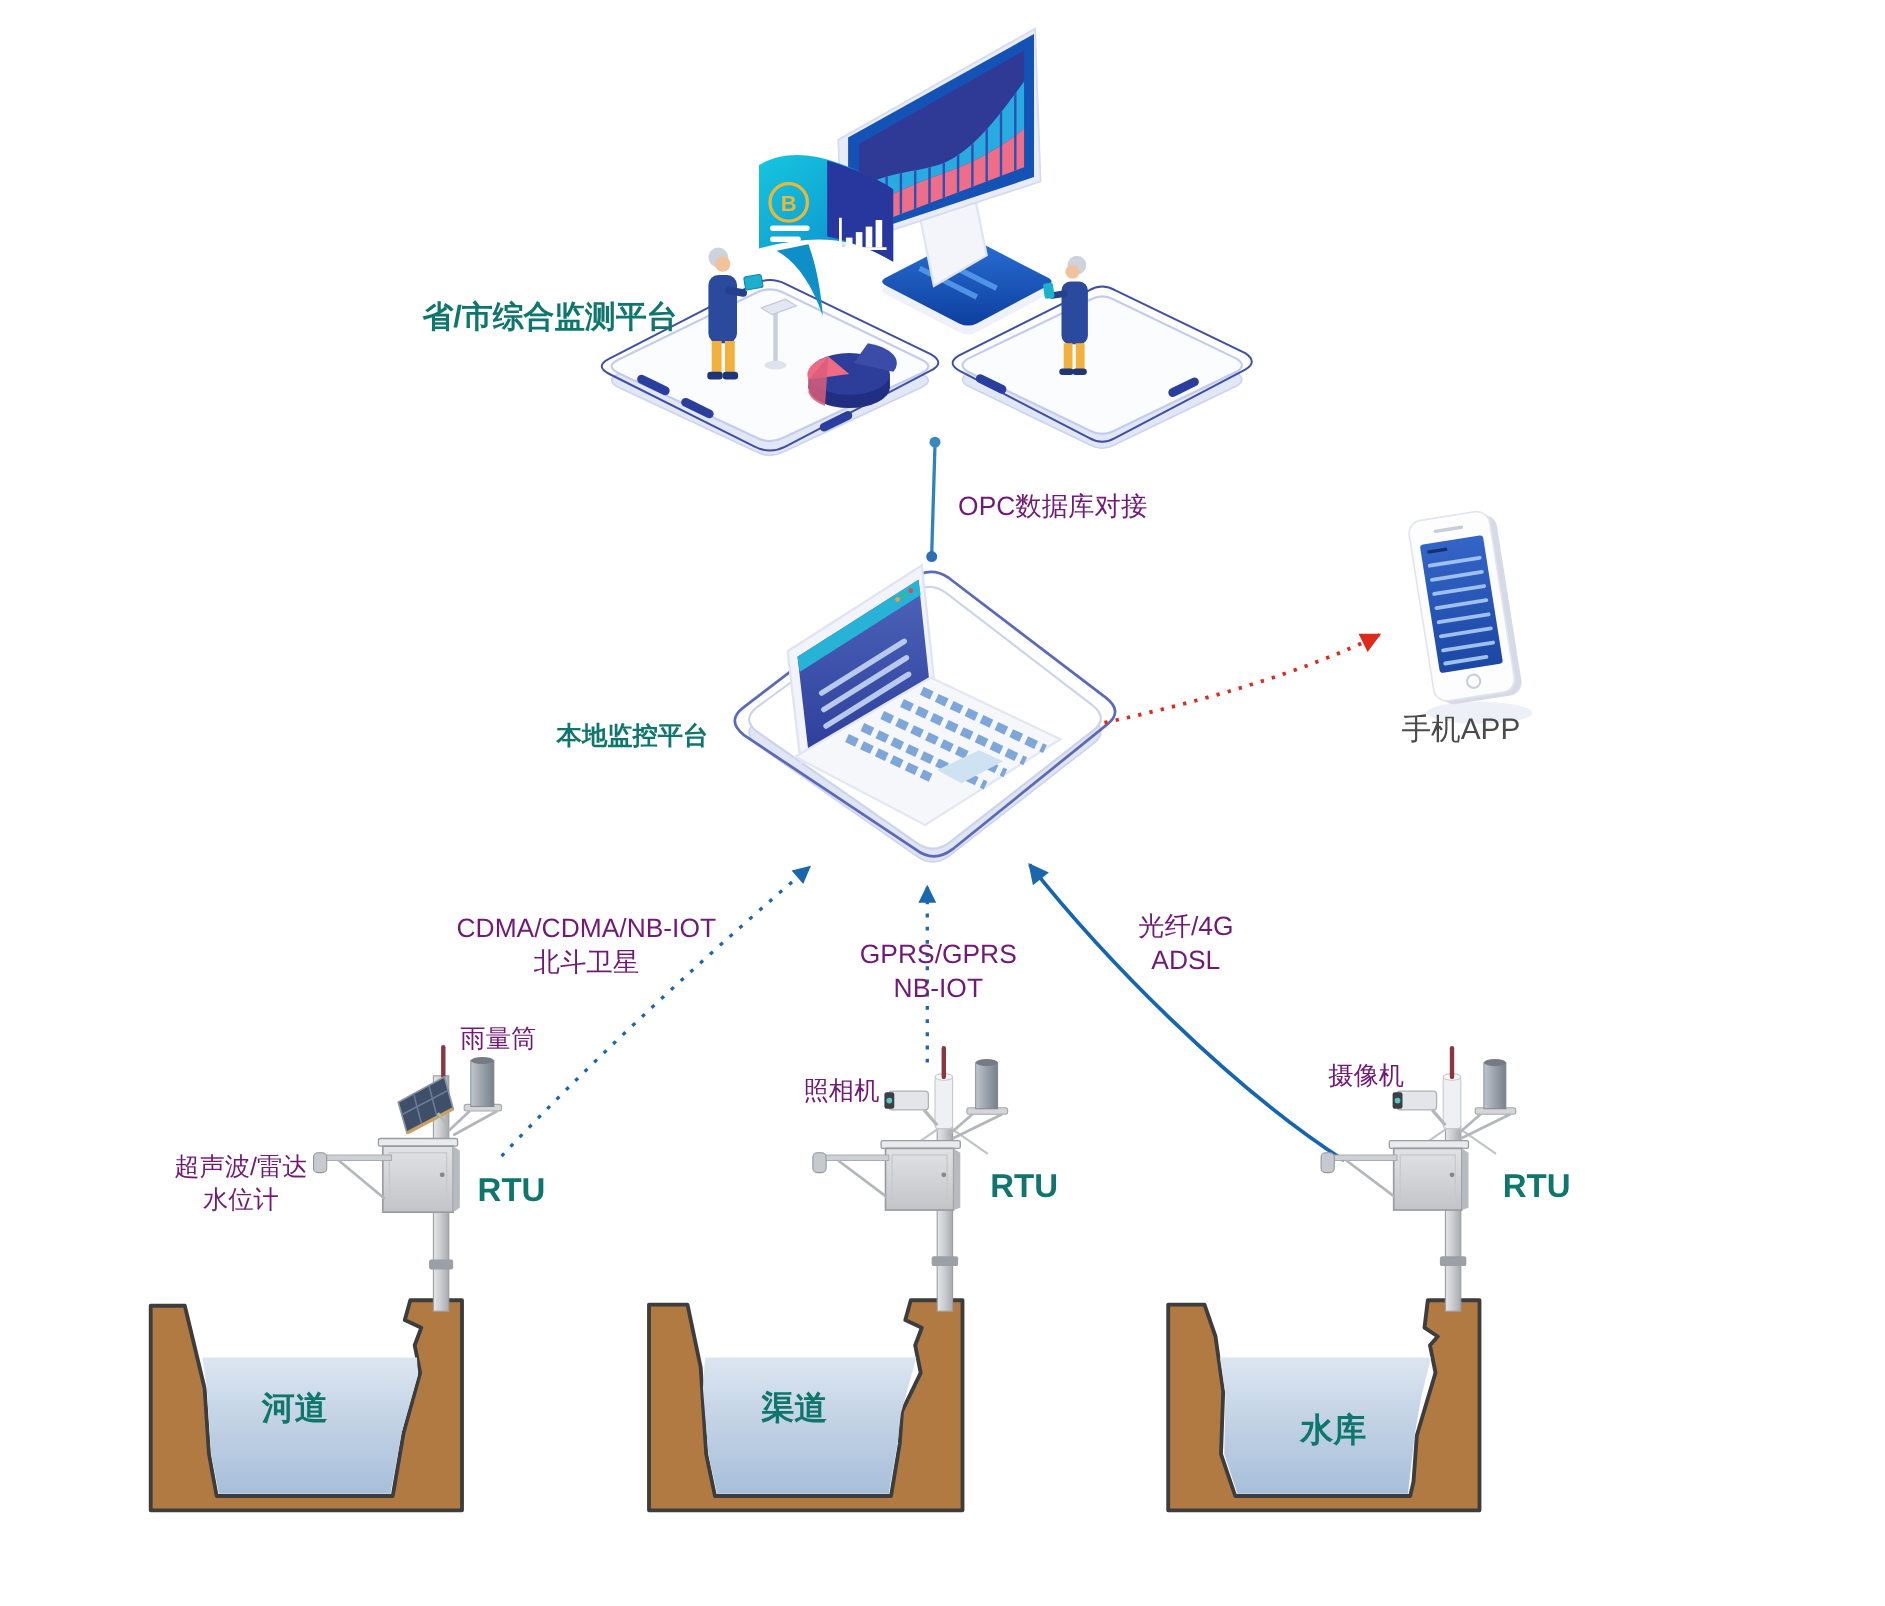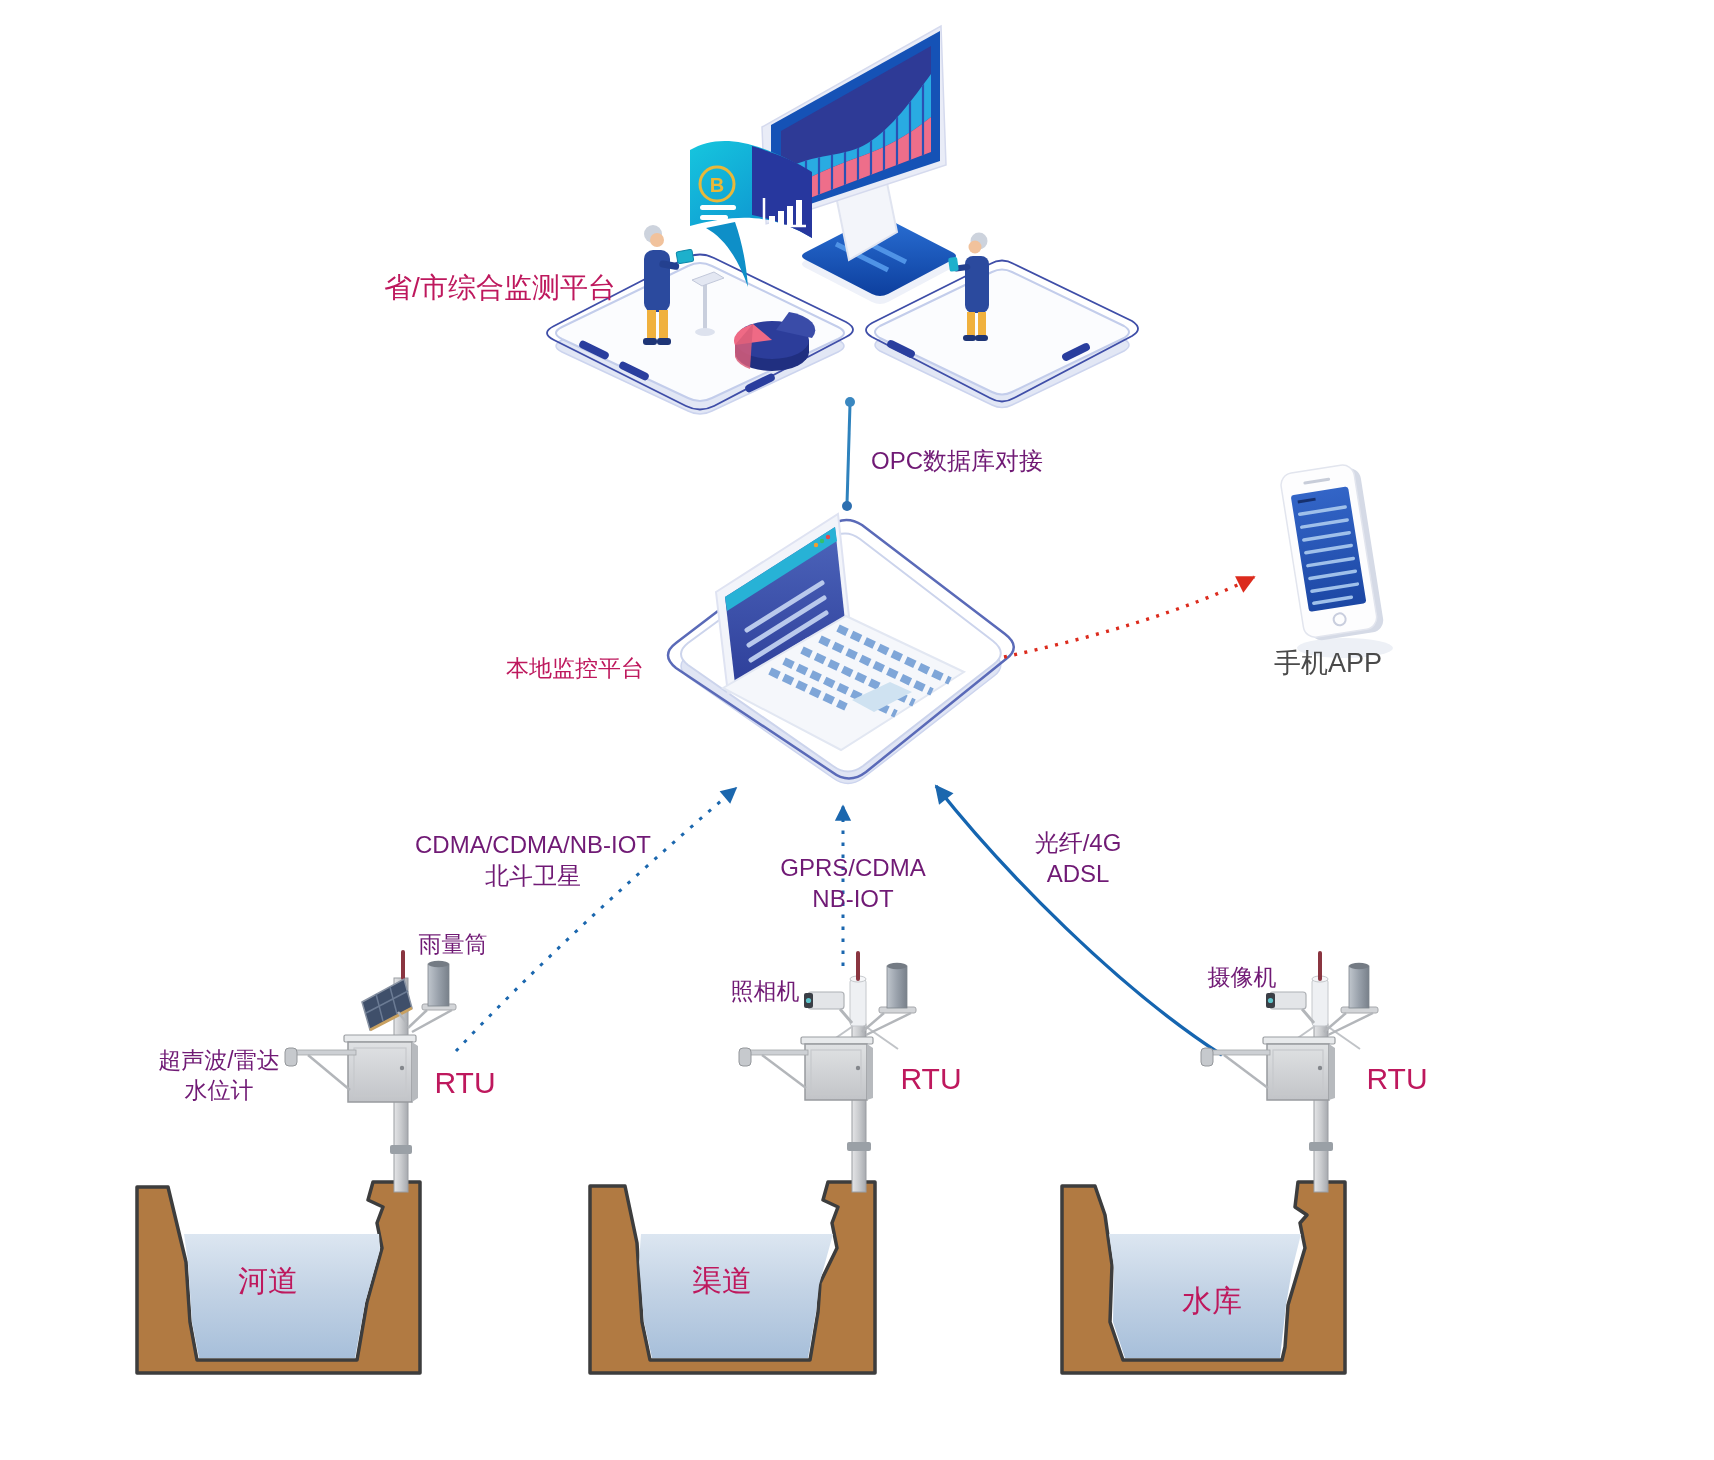--- a/index.html
+++ b/index.html
@@ -1,21 +1,21 @@
 <!DOCTYPE html>
 <html><head>
 <meta charset="utf-8">
 <style>
   html,body{margin:0;padding:0;background:#fff;}
   .canvas{position:relative;width:1714px;height:1460px;background:#ffffff;overflow:hidden;
           font-family:"Liberation Sans","DejaVu Sans",sans-serif;}
   .canvas svg{position:absolute;left:0;top:0;}
   .lbl{position:absolute;white-space:nowrap;color:#701a75;font-size:24px;line-height:30px;
        transform:translateX(-50%);text-align:center;}
-  .lbl.b{font-weight:normal;color:#be185d;}
+  .lbl.b{font-weight:bold;color:#0f766e;}
 </style>
 </head>
 <body>
 
 <div class="canvas">
 
 <svg width="1714" height="1460" viewBox="0 0 1714 1460">
   <defs>
     <linearGradient id="gWater" x1="0" y1="0" x2="0" y2="1">
       <stop offset="0" stop-color="#dce6f1"></stop>
@@ -322,21 +322,21 @@
 <div class="lbl b" style="left:500px;top:273px;font-size:28px;">省/市综合监测平台</div>
 <div class="lbl" style="left:957px;top:446px;">OPC数据库对接</div>
 <div class="lbl b" style="left:575px;top:653px;font-size:23px;">本地监控平台</div>
 <div class="lbl" style="left:1328px;top:648px;font-size:27px;color:#4a4a4a;">手机APP</div>
 
 <div class="lbl" style="left:533px;top:829px;line-height:31px;">
   <div>CDMA/CDMA/NB-IOT</div>
   <div>北斗卫星</div>
 </div>
 <div class="lbl" style="left:853px;top:852px;line-height:31px;">
-  <div>GPRS/CDMA</div>
+  <div>GPRS/GPRS</div>
   <div>NB-IOT</div>
 </div>
 <div class="lbl" style="left:1078px;top:827px;line-height:31px;">
   <div>光纤/4G</div>
   <div>ADSL</div>
 </div>
 
 <div class="lbl" style="left:453px;top:929px;font-size:23px;text-align:center;">雨量筒</div>
 <div class="lbl" style="left:219px;top:1045px;font-size:23px;line-height:30px;">
   <div>超声波/雷达</div>

